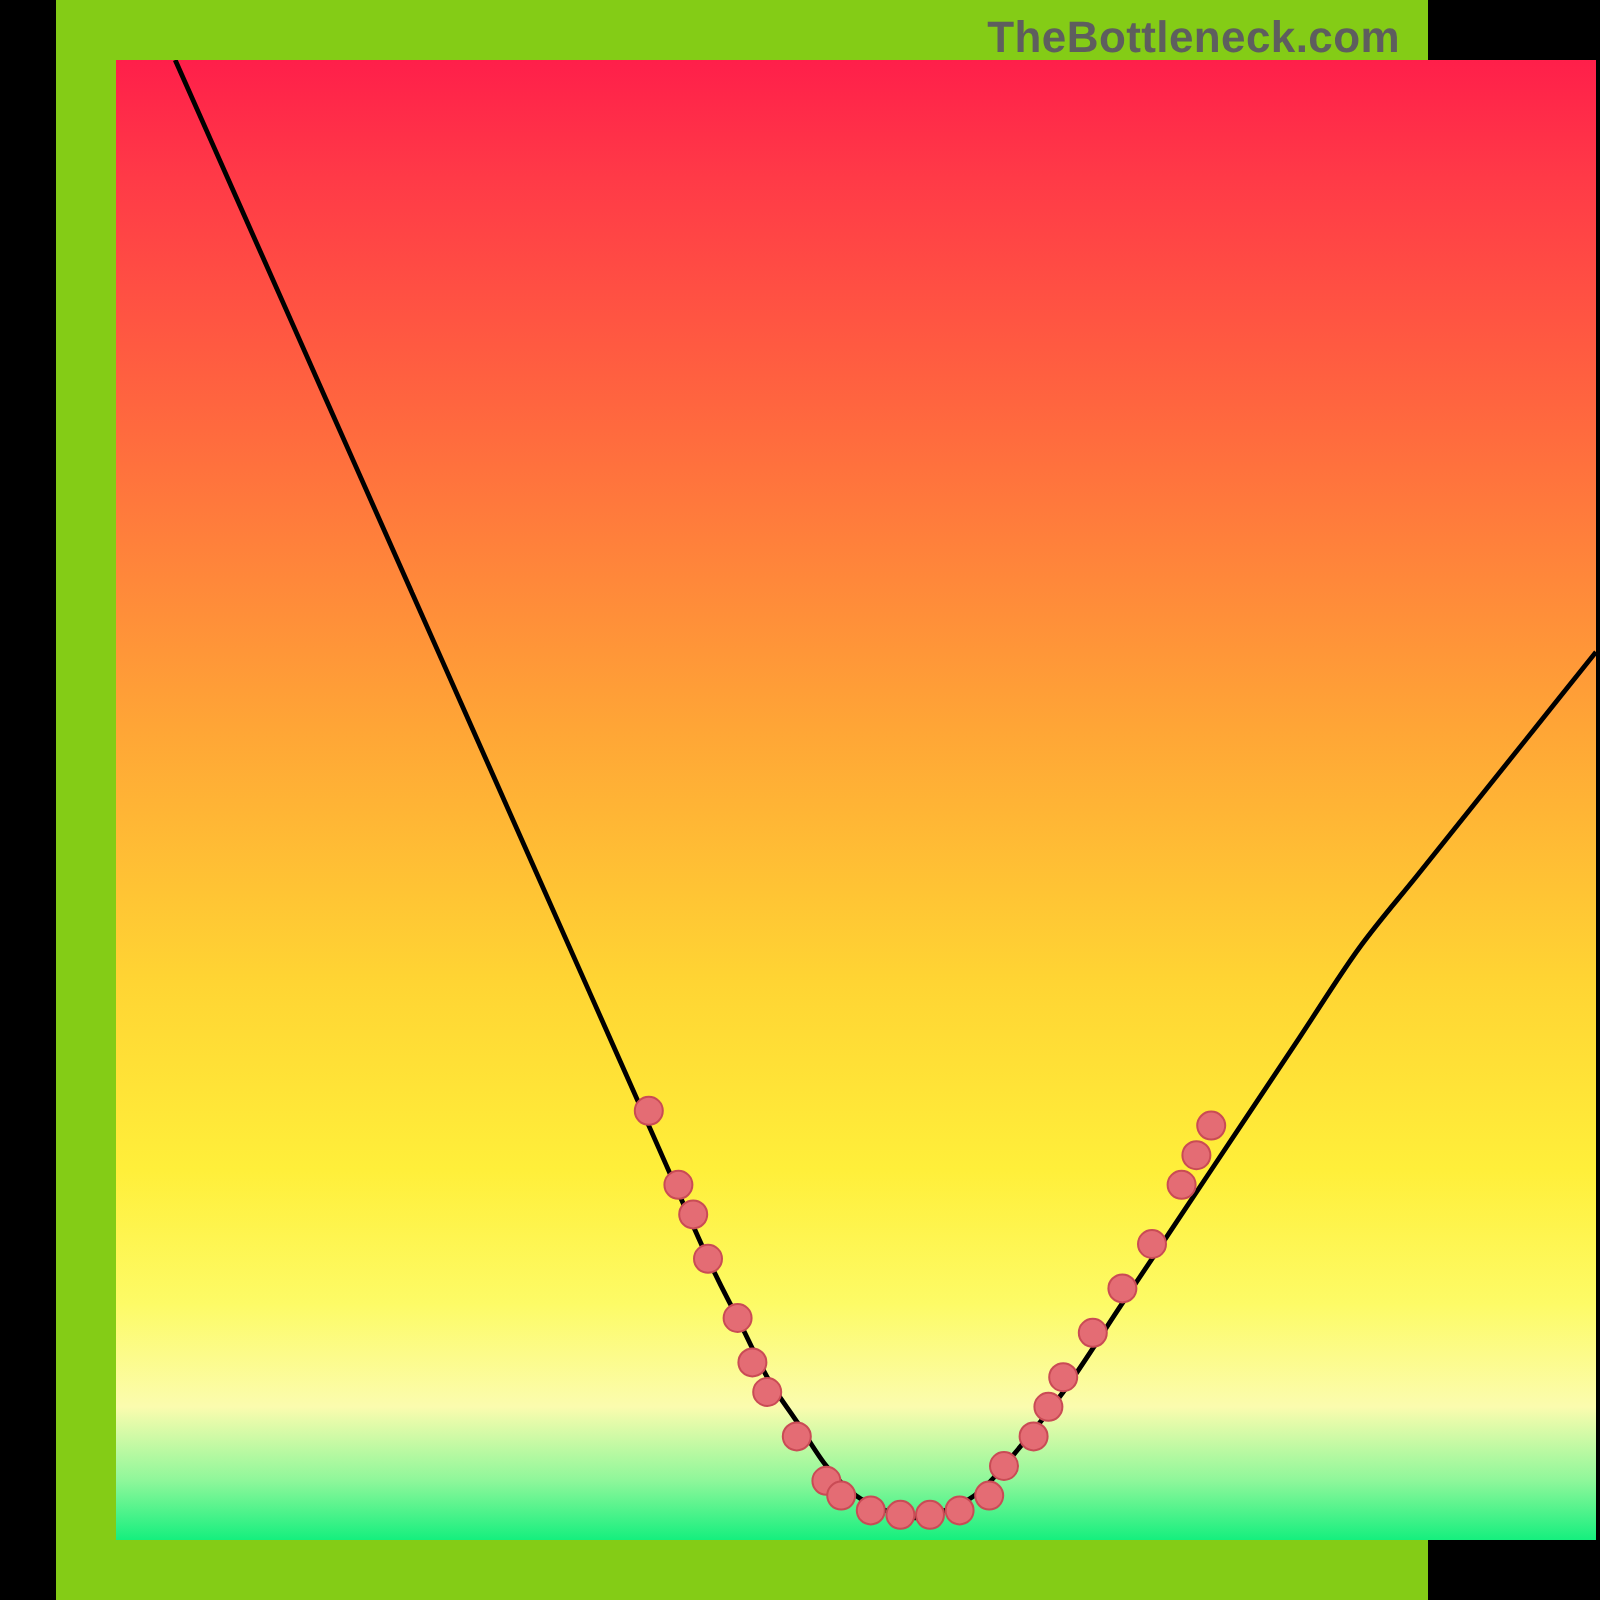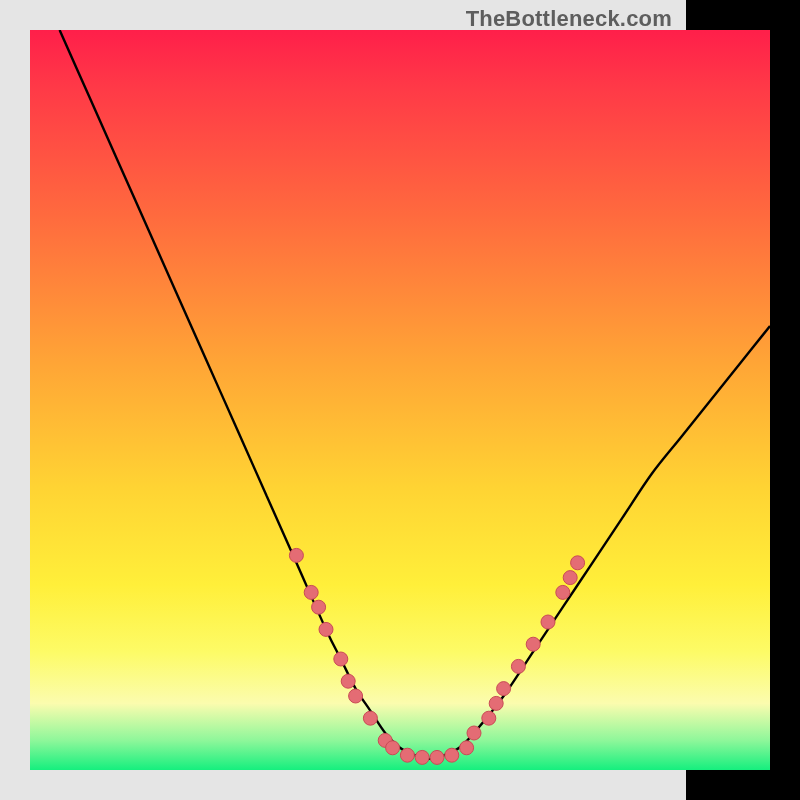--- a/index.html
+++ b/index.html
@@ -1,21 +1,22 @@
 <!DOCTYPE html>
 <html><head>
 <meta charset="utf-8">
 <style>
   * { margin: 0; padding: 0; box-sizing: border-box; }
   html, body { width: 800px; height: 800px; overflow: hidden; background: #000; }
   .frame {
     position: relative;
     width: 686px;
     height: 800px;
-    background: #e5e5e5;
+    background: #84cc16;
+    margin-left: 28px;
   }
   .watermark {
     position: absolute;
     top: 6px;
     right: 14px;
     font-family: Arial, Helvetica, sans-serif;
     font-size: 22px;
     font-weight: 600;
     color: #5e5e5e;
     letter-spacing: 0.2px;

